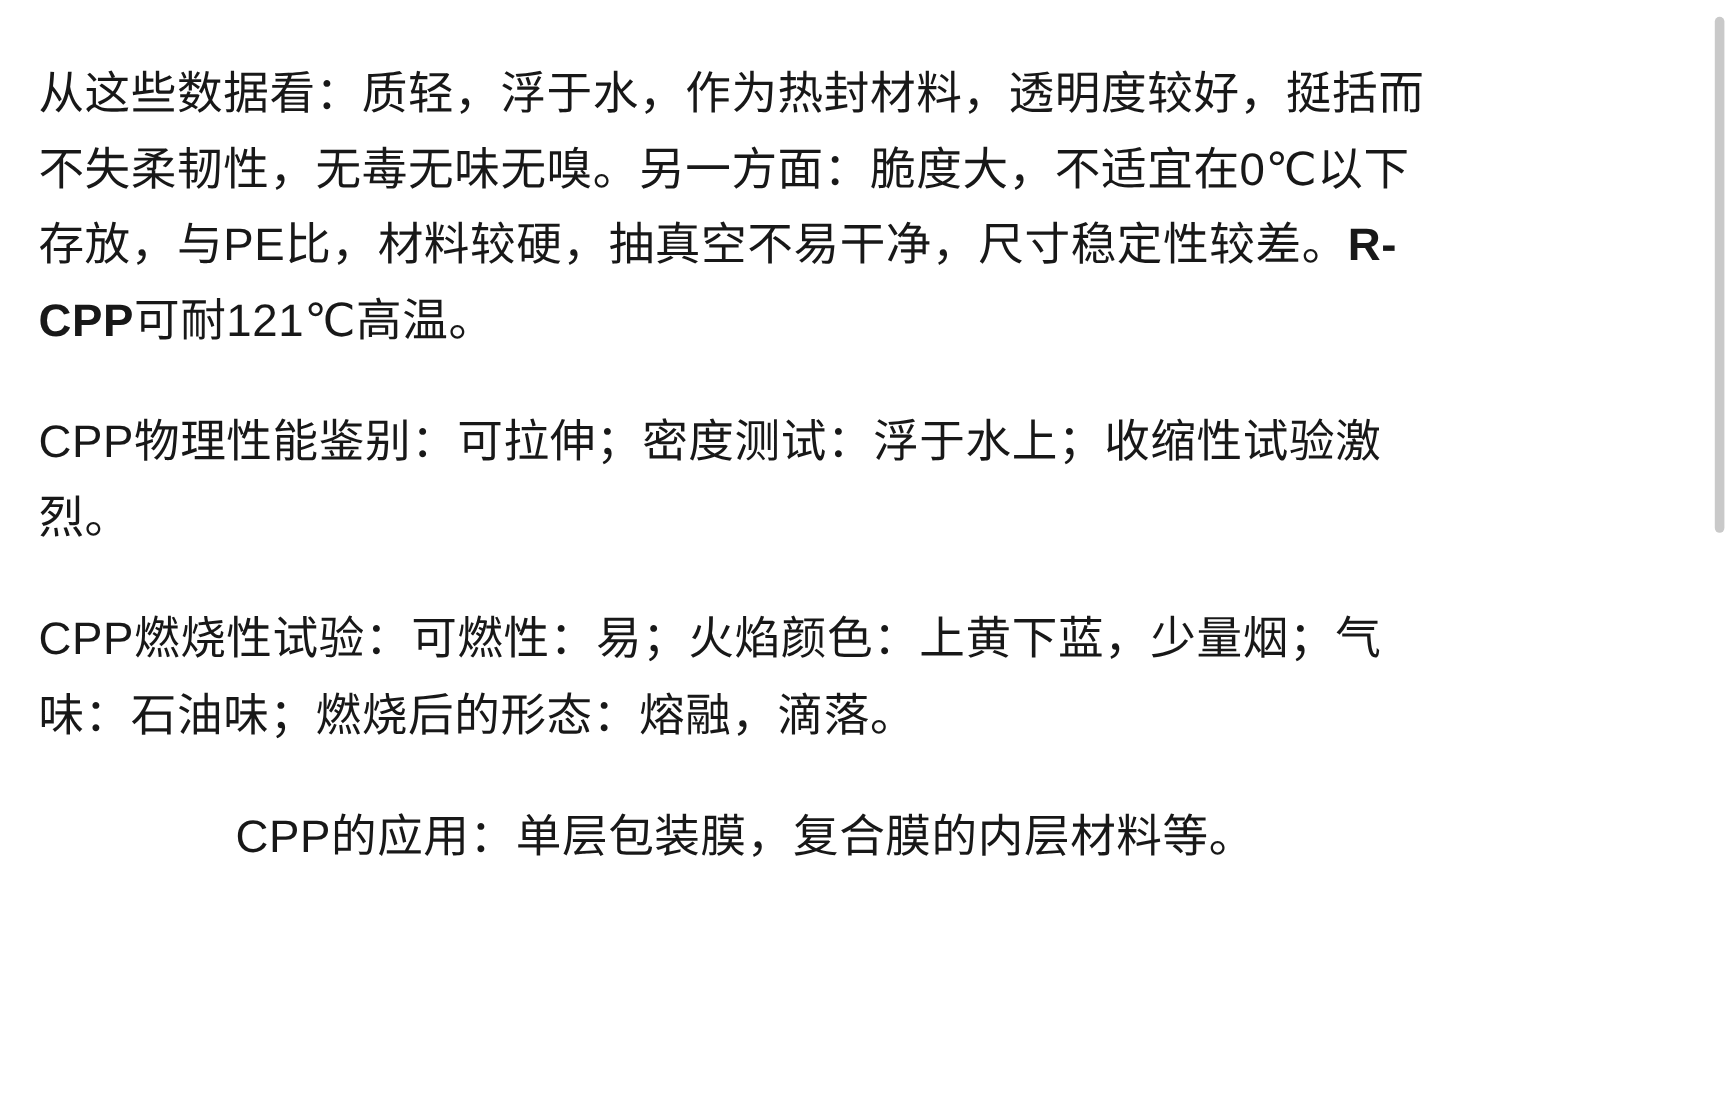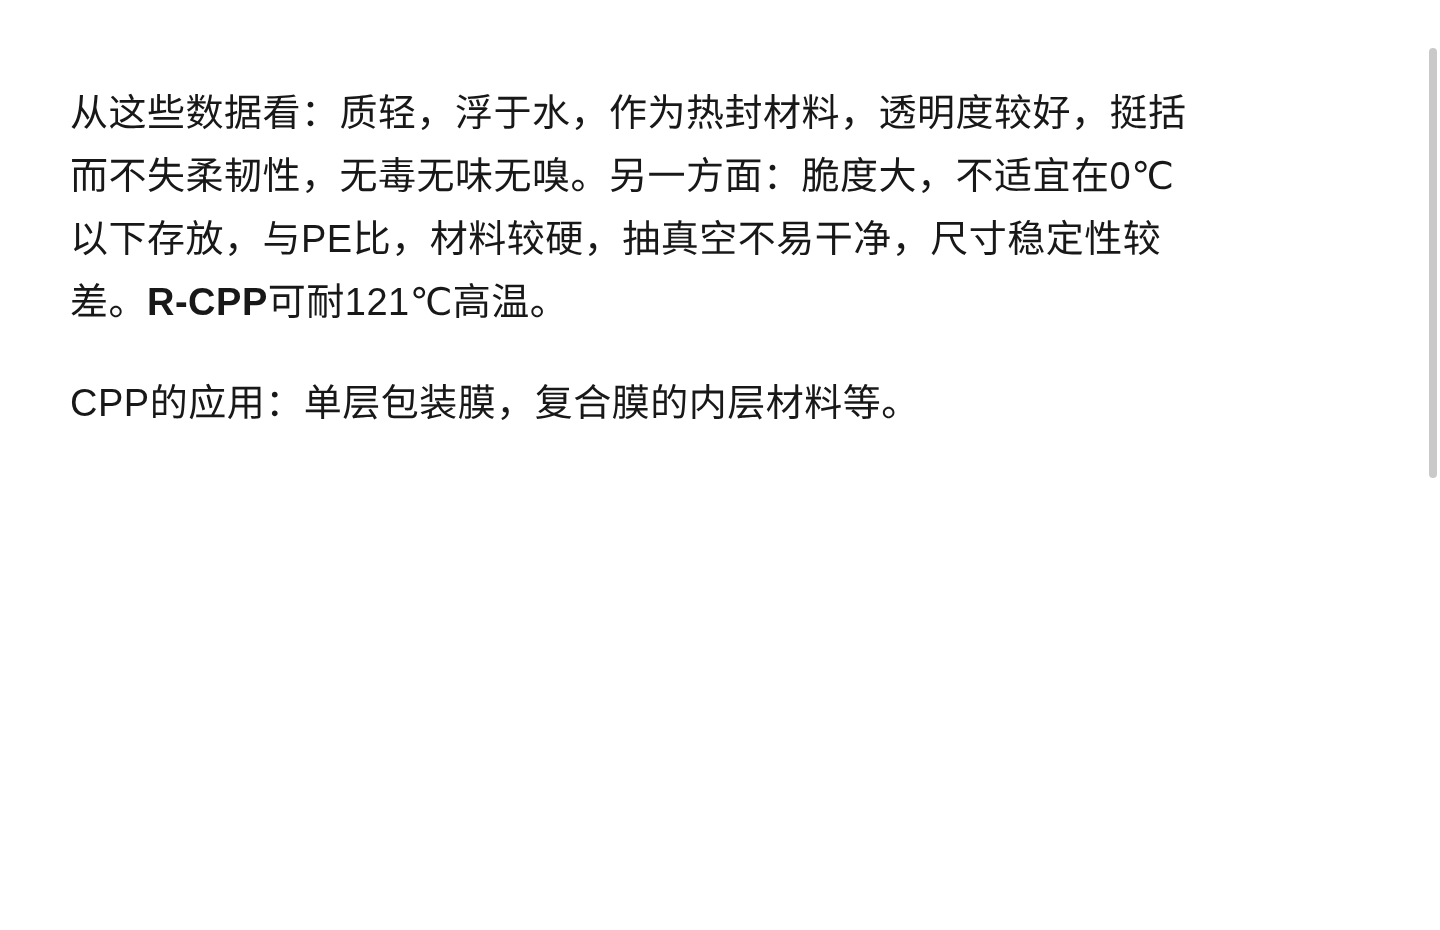--- a/index.html
+++ b/index.html
@@ -16,35 +16,35 @@
   }
   .page {
     position: relative;
     width: 1440px;
     height: 930px;
     box-sizing: border-box;
     background: #ffffff;
   }
   .content {
     box-sizing: border-box;
-    padding: 48px 90px 40px 70px;
+    padding: 48px 90px 40px 32px;
     width: 1300px;
-    margin-top: 34px;
   }
   .para {
     font-size: 38px;
     line-height: 1.66;
     letter-spacing: 0.5px;
     margin: 0 0 38px 0;
     color: #181818;
     text-align: left;
     word-break: break-word;
   }
   .para:last-child {
     margin-bottom: 0;
+    text-align: center;
   }
   .bold {
     font-weight: 700;
   }
   
   .scrollbar-track {
     position: absolute;
     top: 0;
     right: 0;
     width: 14px;
@@ -61,20 +61,22 @@
     background: #c9c9c9;
   }
 </style>
 </head>
 <body>
 
 <div class="page">
 
   <div class="content">
     <p class="para"><span>从这些数据看：质轻，浮于水，作为热封材料，透明度较好，挺括而不失柔韧性，无毒无味无嗅。另一方面：脆度大，不适宜在0℃以下存放，与PE比，材料较硬，抽真空不易干净，尺寸稳定性较差。</span><span class="bold">R-CPP</span><span>可耐121℃高温。</span></p>
+    <p class="para"><span>CPP物理性能鉴别：可拉伸；密度测试：浮于水上；收缩性试验激烈。</span></p>
+    <p class="para"><span>CPP燃烧性试验：可燃性：易；火焰颜色：上黄下蓝，少量烟；气味：石油味；燃烧后的形态：熔融，滴落。</span></p>
     <p class="para"><span>CPP的应用：单层包装膜，复合膜的内层材料等。</span></p>
   </div>
 
   <div class="scrollbar-track" style="background: rgb(255, 255, 255);">
     <div class="scrollbar-thumb" style="background: rgb(201, 201, 201);"></div>
   </div>
 
 </div>
 
 </body></html>

